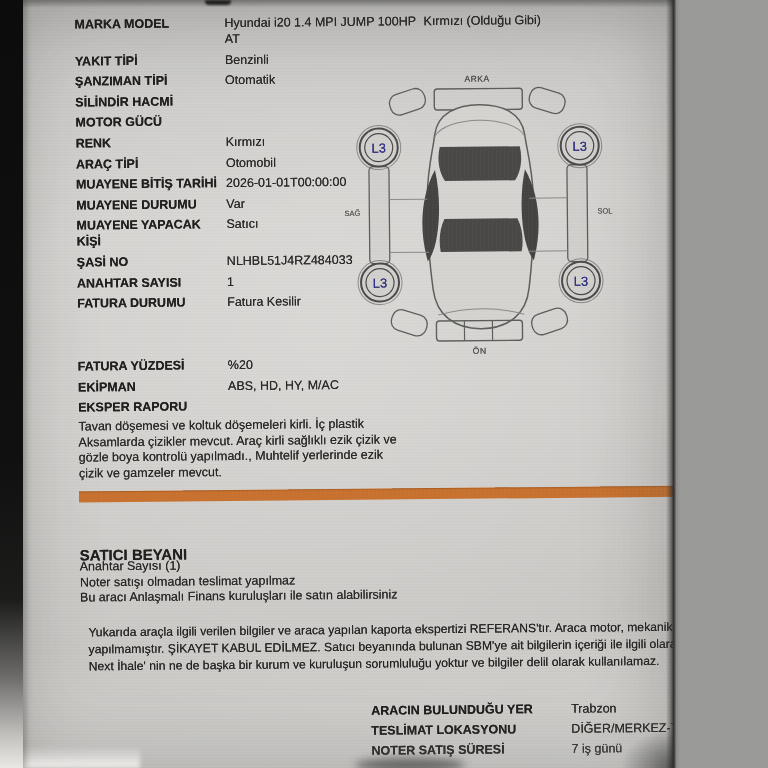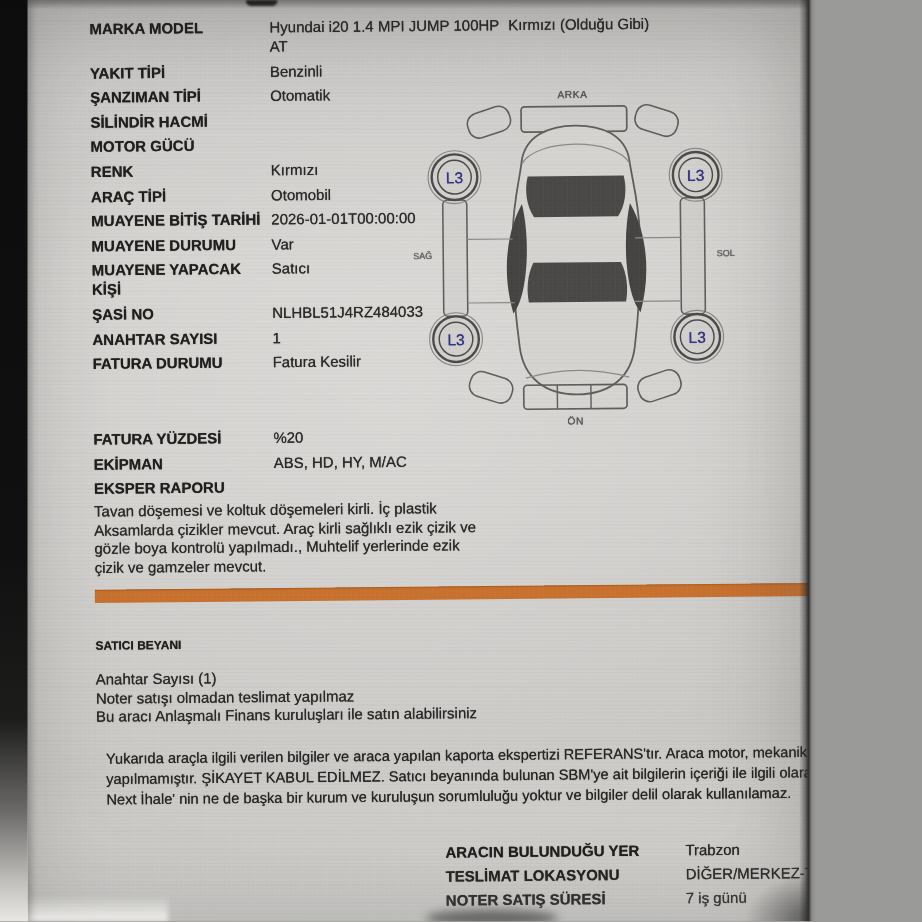--- a/index.html
+++ b/index.html
@@ -31,21 +31,21 @@
   .slabel{width:142px;padding-right:8px;font-size:12.5px;font-weight:700;line-height:16px;color:#201f1d;}
   .svalue{flex:1;font-size:12.5px;font-weight:400;line-height:16px;color:#2a2927;}
   .extra-col{position:absolute;left:427px;top:14px;width:150px;font-size:12.5px;line-height:16px;color:#2a2927;}
   .spec-table2{position:absolute;left:78px;top:356px;width:352px;}
   
   .expert-lines{position:absolute;left:78px;top:417px;width:380px;font-size:12.5px;line-height:15.5px;color:#2a2927;}
   
   .divider{position:absolute;left:78px;top:489px;width:690px;height:11px;background:#c9722f;
     box-shadow:0 1px 1px rgba(120,60,10,.35) inset;}
   
-  .seller-title{position:absolute;left:78px;top:531px;font-size:10px;font-weight:700;color:#201f1d;}
+  .seller-title{position:absolute;left:78px;top:544px;font-size:15px;font-weight:700;color:#201f1d;}
   .seller-lines{position:absolute;left:78px;top:557px;font-size:12.5px;line-height:15.5px;color:#2a2927;}
   
   .disclaimer{position:absolute;left:86px;top:622px;width:672px;font-size:12.2px;line-height:17px;color:#262523;}
   
   .location{position:absolute;left:368px;top:701px;width:380px;}
   .lrow{display:flex;line-height:20.2px;}
   .lrow .slabel{width:192px;line-height:20.2px;}
   .lrow .svalue{line-height:20.2px;}
   
   .diagram{position:absolute;left:340px;top:68px;width:280px;height:290px;}

